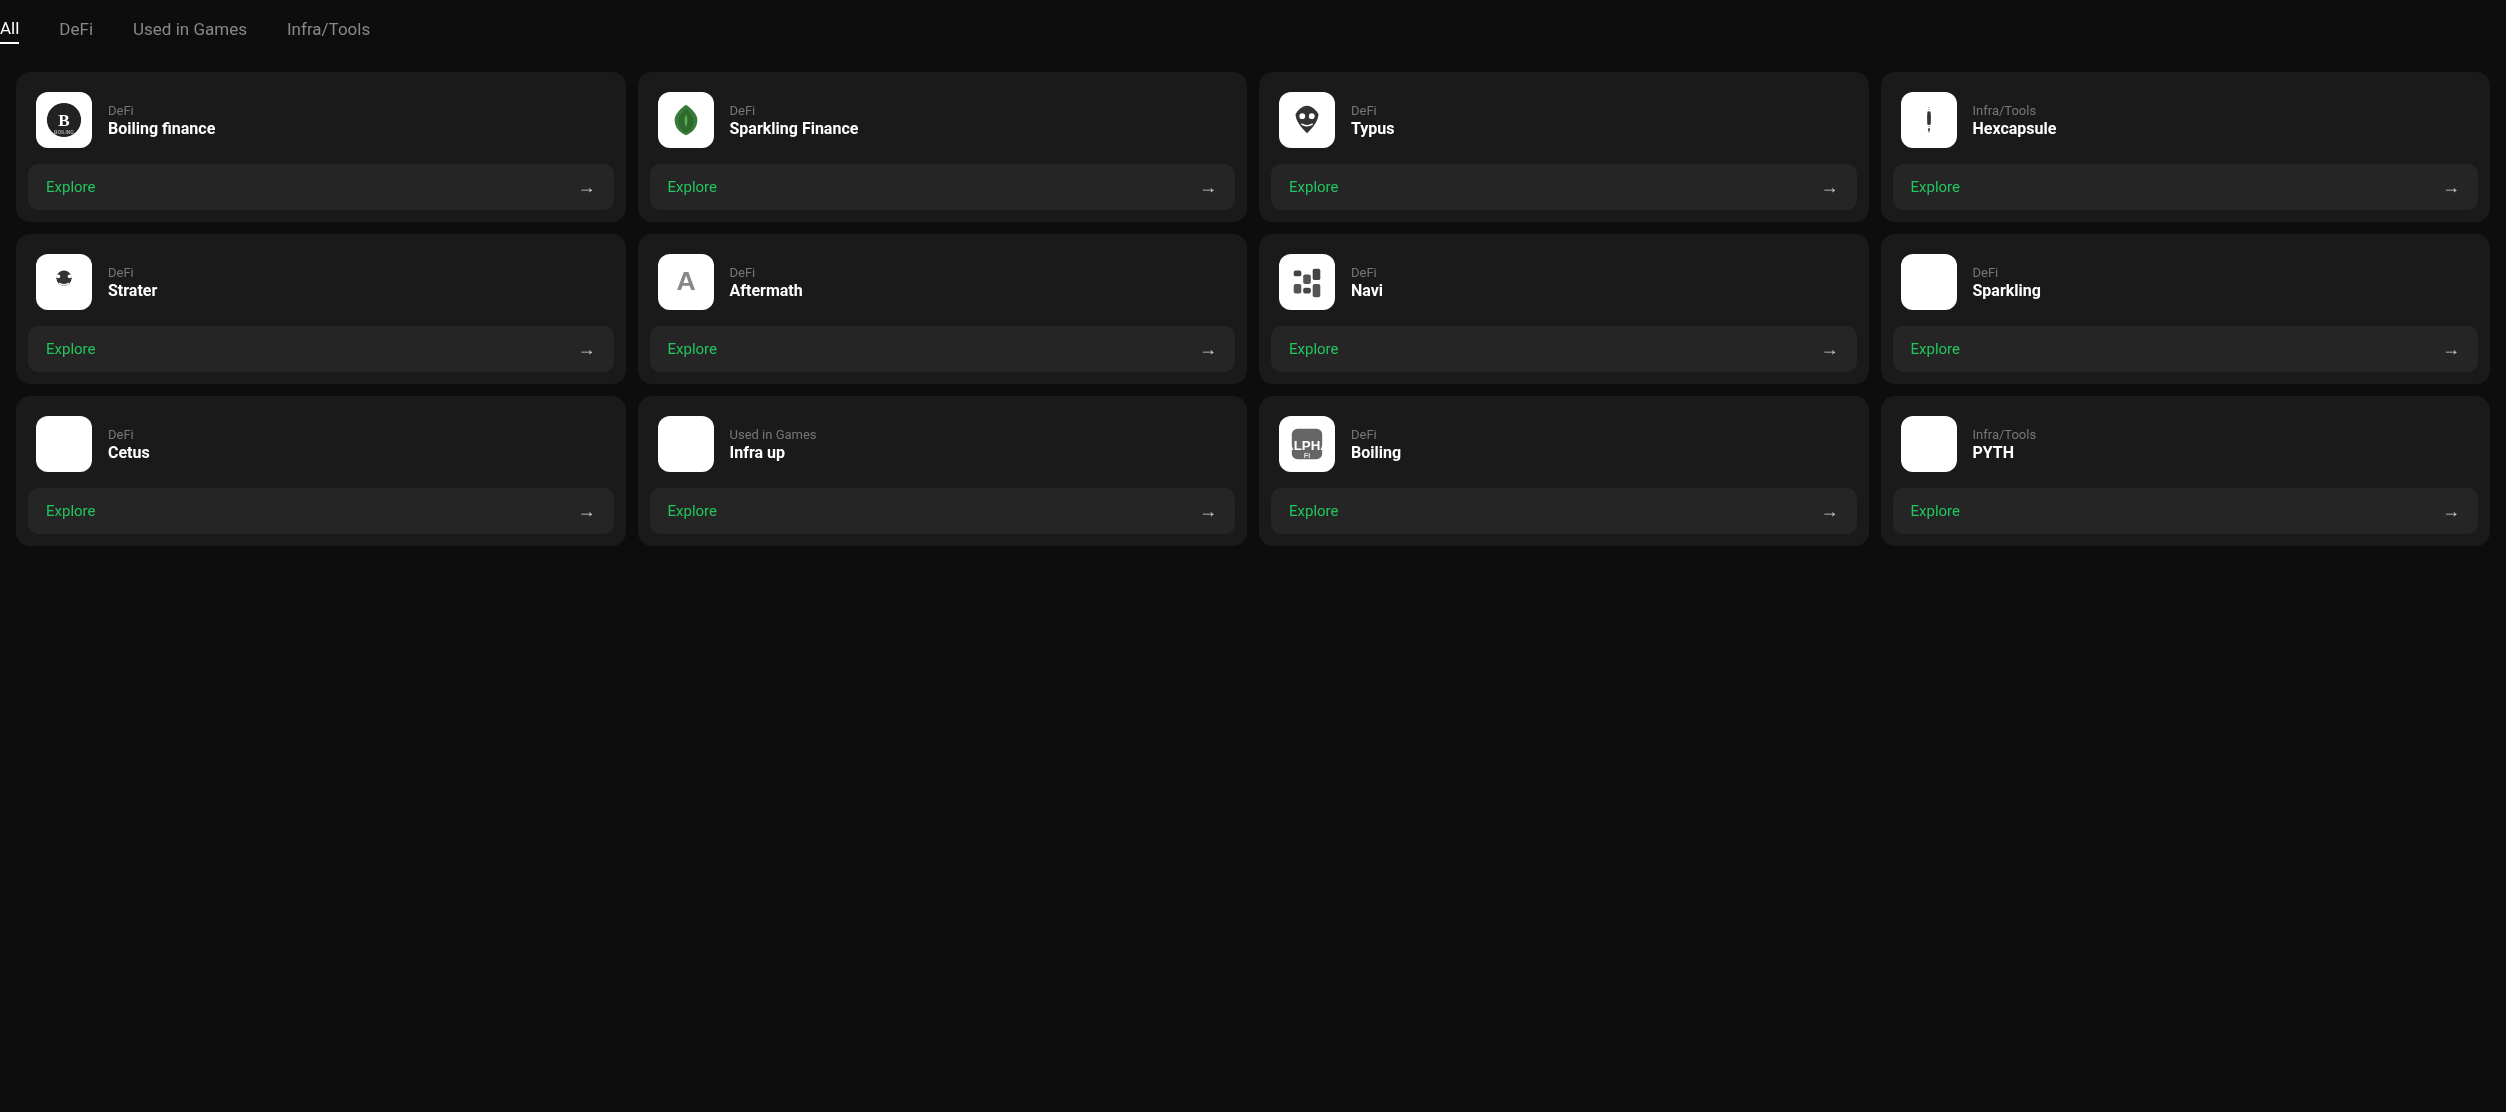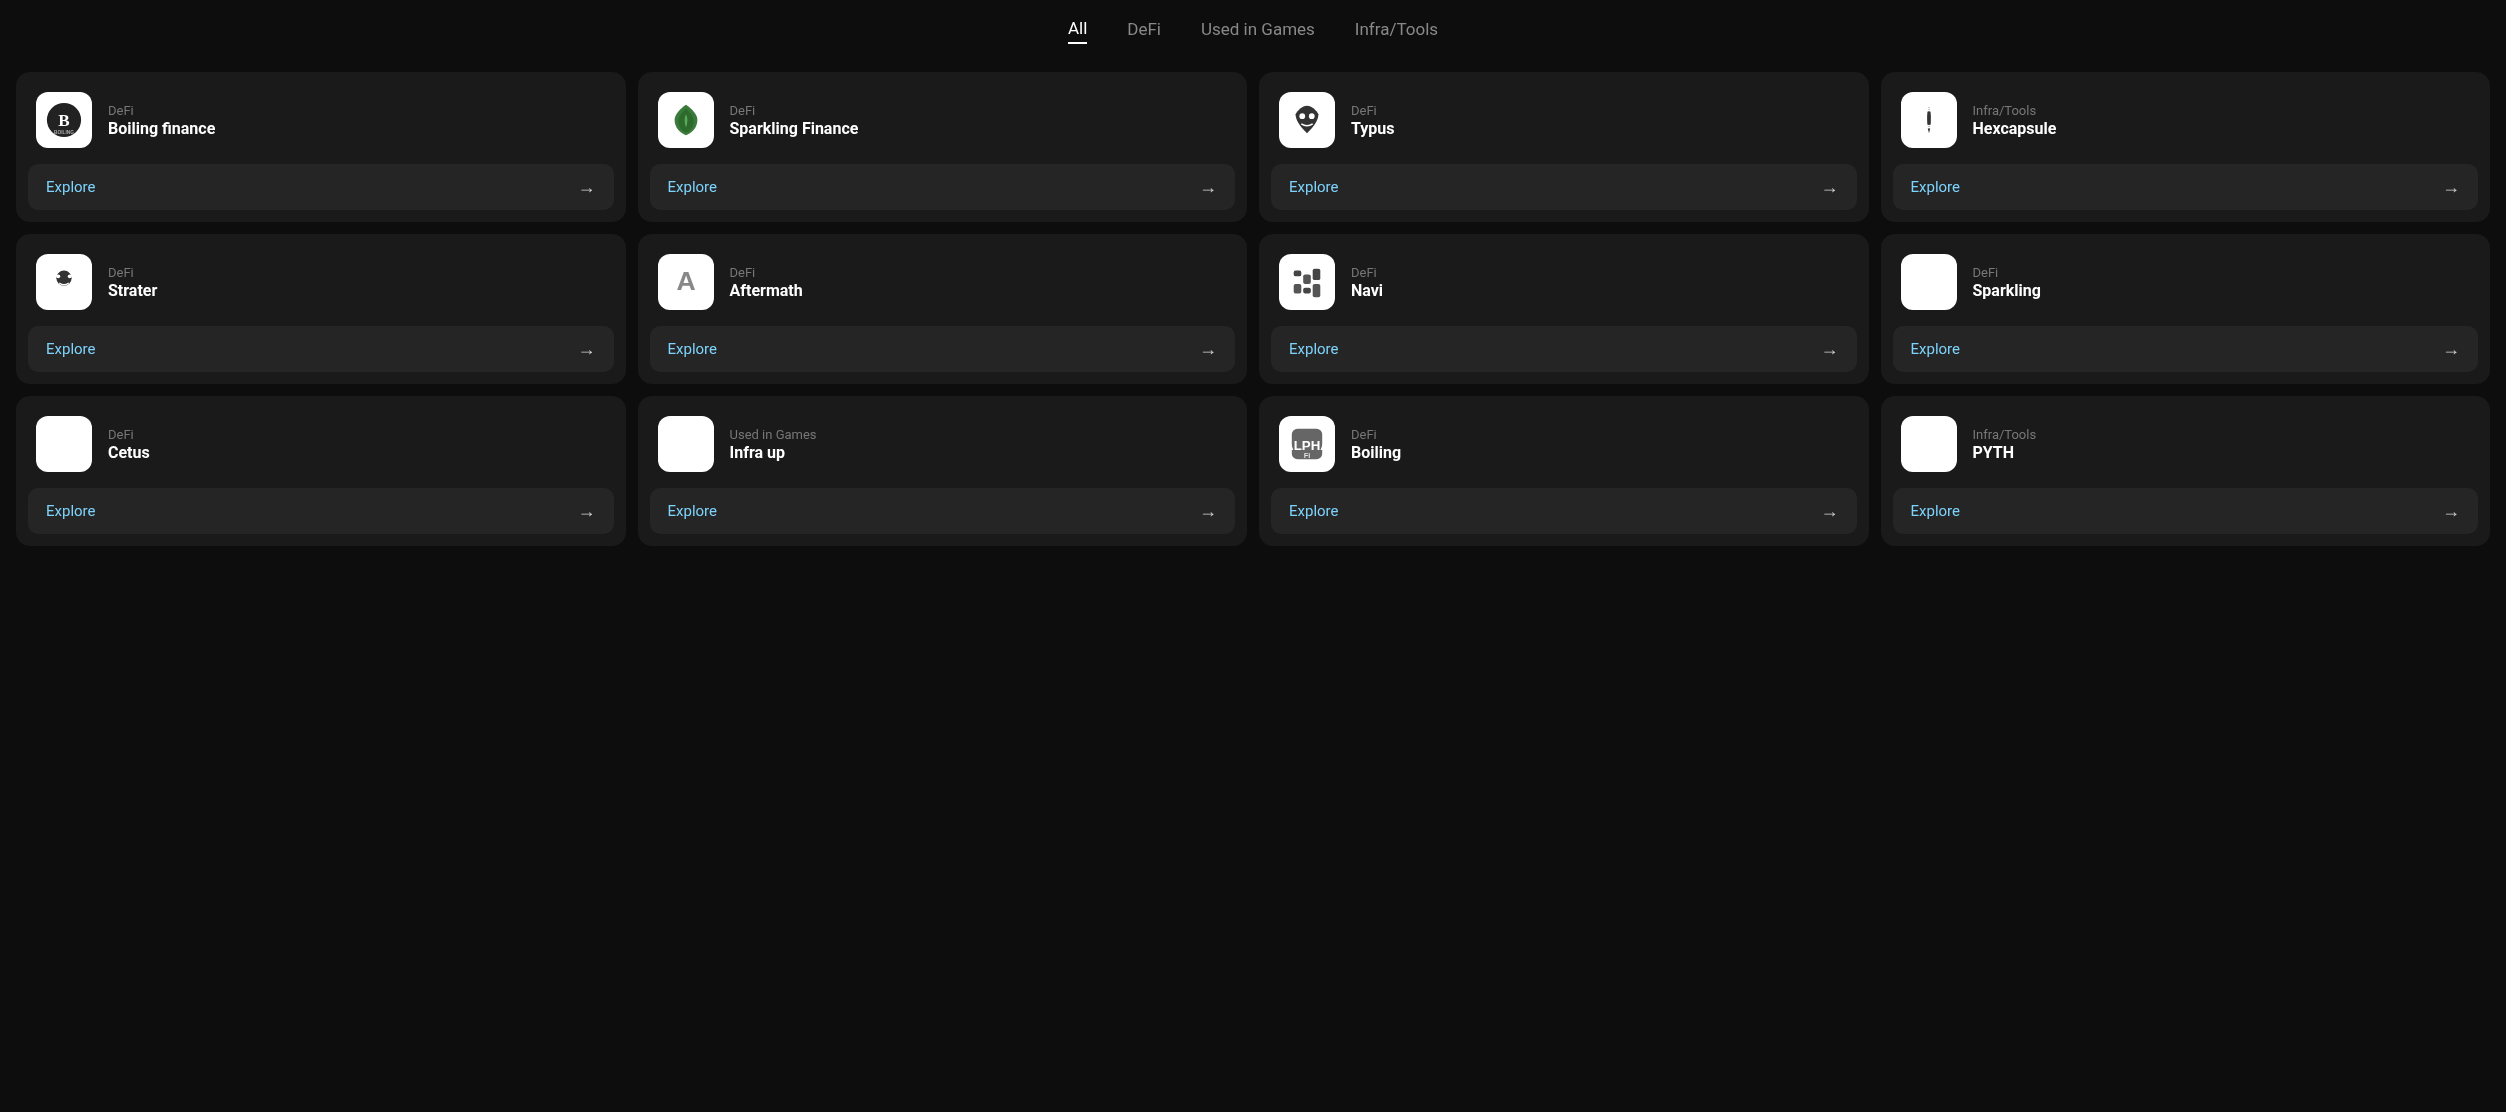--- a/index.html
+++ b/index.html
@@ -7,21 +7,20 @@
     body {
       background-color: #0d0d0d;
       font-family: -apple-system, BlinkMacSystemFont, 'Segoe UI', Roboto, sans-serif;
       color: #ffffff;
       min-height: 100vh;
     }
 
     
     .nav {
       display: flex;
-      justify-content: center;
       align-items: center;
       gap: 40px;
       padding: 18px 0 16px;
       background: #0d0d0d;
     }
 
     .nav-item {
       font-size: 17px;
       color: #888;
       cursor: pointer;
@@ -99,21 +98,21 @@
       border-radius: 10px;
       padding: 12px 18px;
       display: flex;
       justify-content: space-between;
       align-items: center;
       cursor: pointer;
     }
 
     .explore-label {
       font-size: 15px;
-      color: #7dd3fc;
+      color: #22c55e;
       font-weight: 400;
     }
 
     .arrow {
       font-size: 18px;
       color: #ccc;
     }
   </style>
 </head>
 <body>

